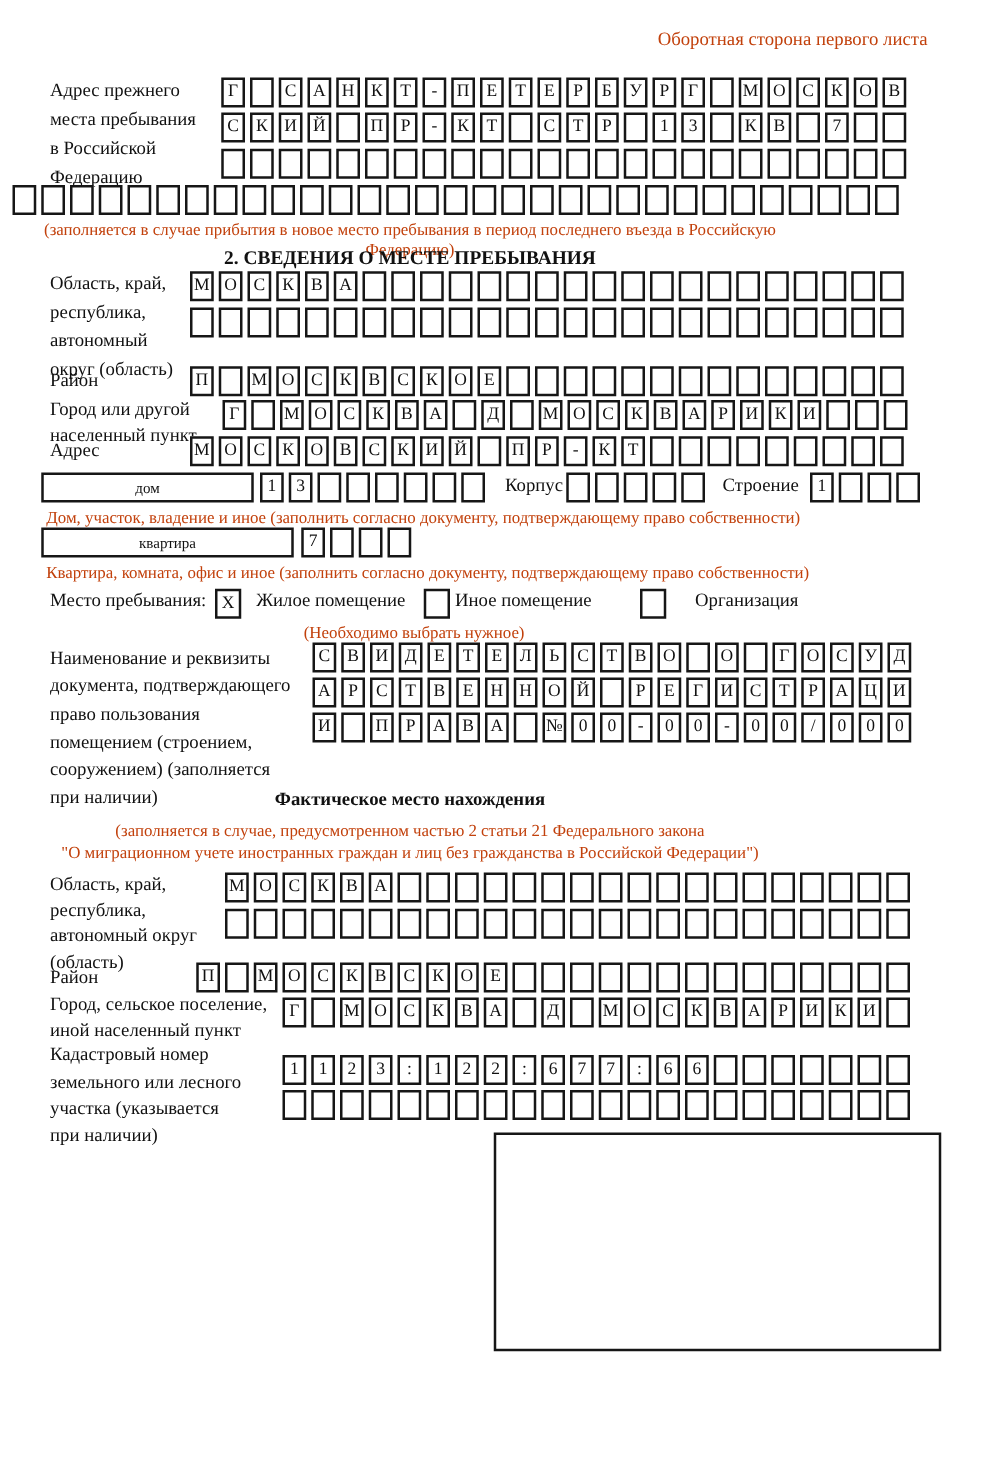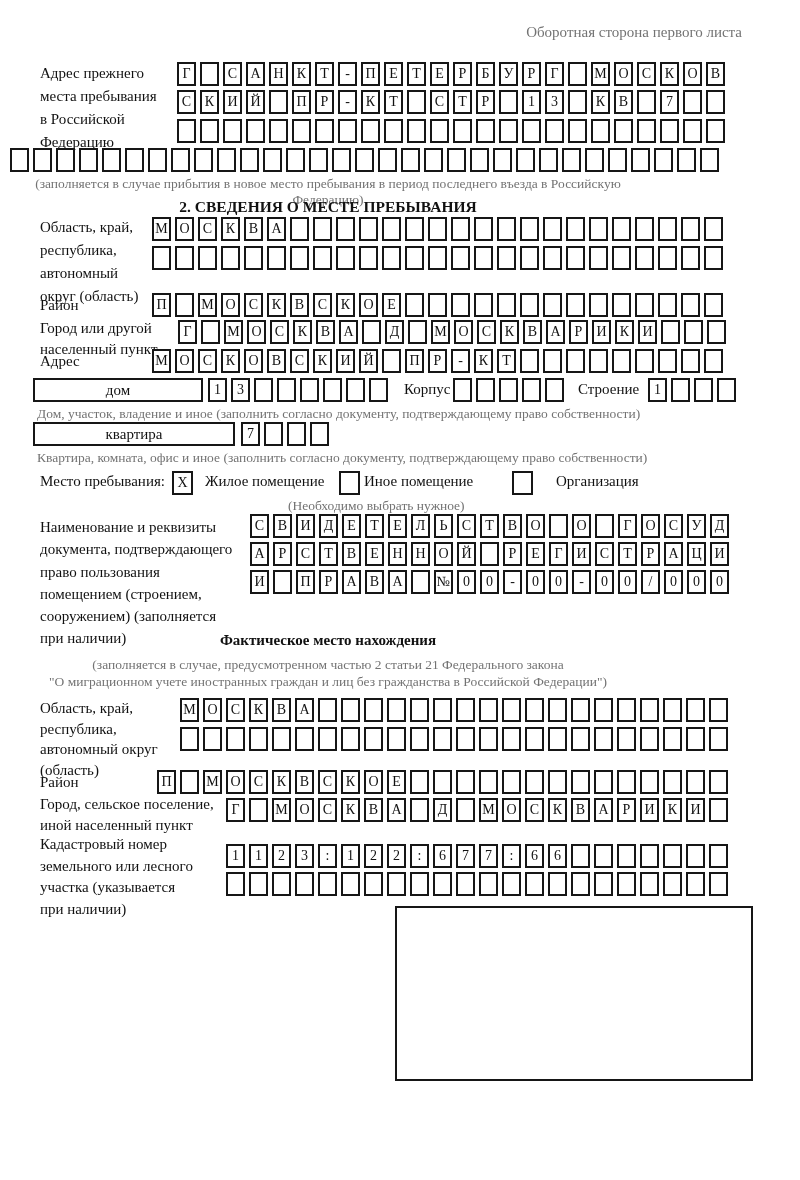--- a/index.html
+++ b/index.html
@@ -3,32 +3,32 @@
 <meta charset="utf-8">
 <style>
   html,body{margin:0;padding:0;background:#e8e8e8;}
   #page{
     position:relative;width:800px;height:1180px;margin:0 auto;background:#ffffff;
     font-family:"Liberation Serif","DejaVu Serif",serif;color:#111;
   }
   .abs{position:absolute;}
   .lbl{font-size:15px;line-height:23px;}
   .lbl-sm{font-size:15px;line-height:20.5px;}
-  .cap{font-size:13.5px;color:#737373;}
+  .cap{font-size:13.5px;color:#c2410c;}
   .ttl{font-weight:bold;font-size:15.5px;}
   .center{width:656px;left:0;text-align:center;}
   .cellrow{display:flex;gap:4px;}
   .cell{
     width:15px;height:20px;border:2px solid #161616;background:#fff;
     display:flex;align-items:center;justify-content:center;
     font-size:14px;line-height:20px;flex:0 0 auto;
   }
   .wbox{
     border:2px solid #161616;height:20px;display:flex;align-items:center;justify-content:center;
-    font-size:15px;background:#fff;
+    font-size:12px;background:#fff;
   }
   .cb{
     width:17px;height:20px;border:2px solid #161616;display:flex;align-items:center;justify-content:center;
     font-size:14px;background:#fff;flex:0 0 auto;
   }
   .inline-lbl{font-size:15px;}
   .stamp{border:2px solid #161616;background:#fff;}
 </style>
 </head>
 <body>
@@ -345,21 +345,21 @@
     </div>
   <div class="abs cap" style="left:37px;top:450px;">Квартира, комната, офис и иное (заполнить согласно документу, подтверждающему право собственности)</div>
 
   <div class="abs inline-lbl" style="left:40px;top:473px;">Место пребывания:</div>
   <div class="abs cb" style="left:172px;top:471px;">X</div>
   <div class="abs inline-lbl" style="left:205px;top:473px;">Жилое помещение</div>
   <div class="abs cb" style="left:339px;top:471px;"></div>
   <div class="abs inline-lbl" style="left:364px;top:473px;">Иное помещение</div>
   <div class="abs cb" style="left:512px;top:471px;"></div>
   <div class="abs inline-lbl" style="left:556px;top:473px;">Организация</div>
-  <div class="abs cap" style="left:243px;top:498px;margin-left:45px;">(Необходимо выбрать нужное)</div>
+  <div class="abs cap" style="left:243px;top:498px;">(Необходимо выбрать нужное)</div>
 
   <div class="abs lbl-sm" style="left:40px;top:516px;line-height:22.3px;">
       <div>Наименование и реквизиты</div>
       <div>документа, подтверждающего</div>
       <div>право пользования</div>
       <div>помещением (строением,</div>
       <div>сооружением) (заполняется</div>
       <div>при наличии)</div>
     </div>
   <div class="abs cellrow" style="left:250px;top:514px;">

